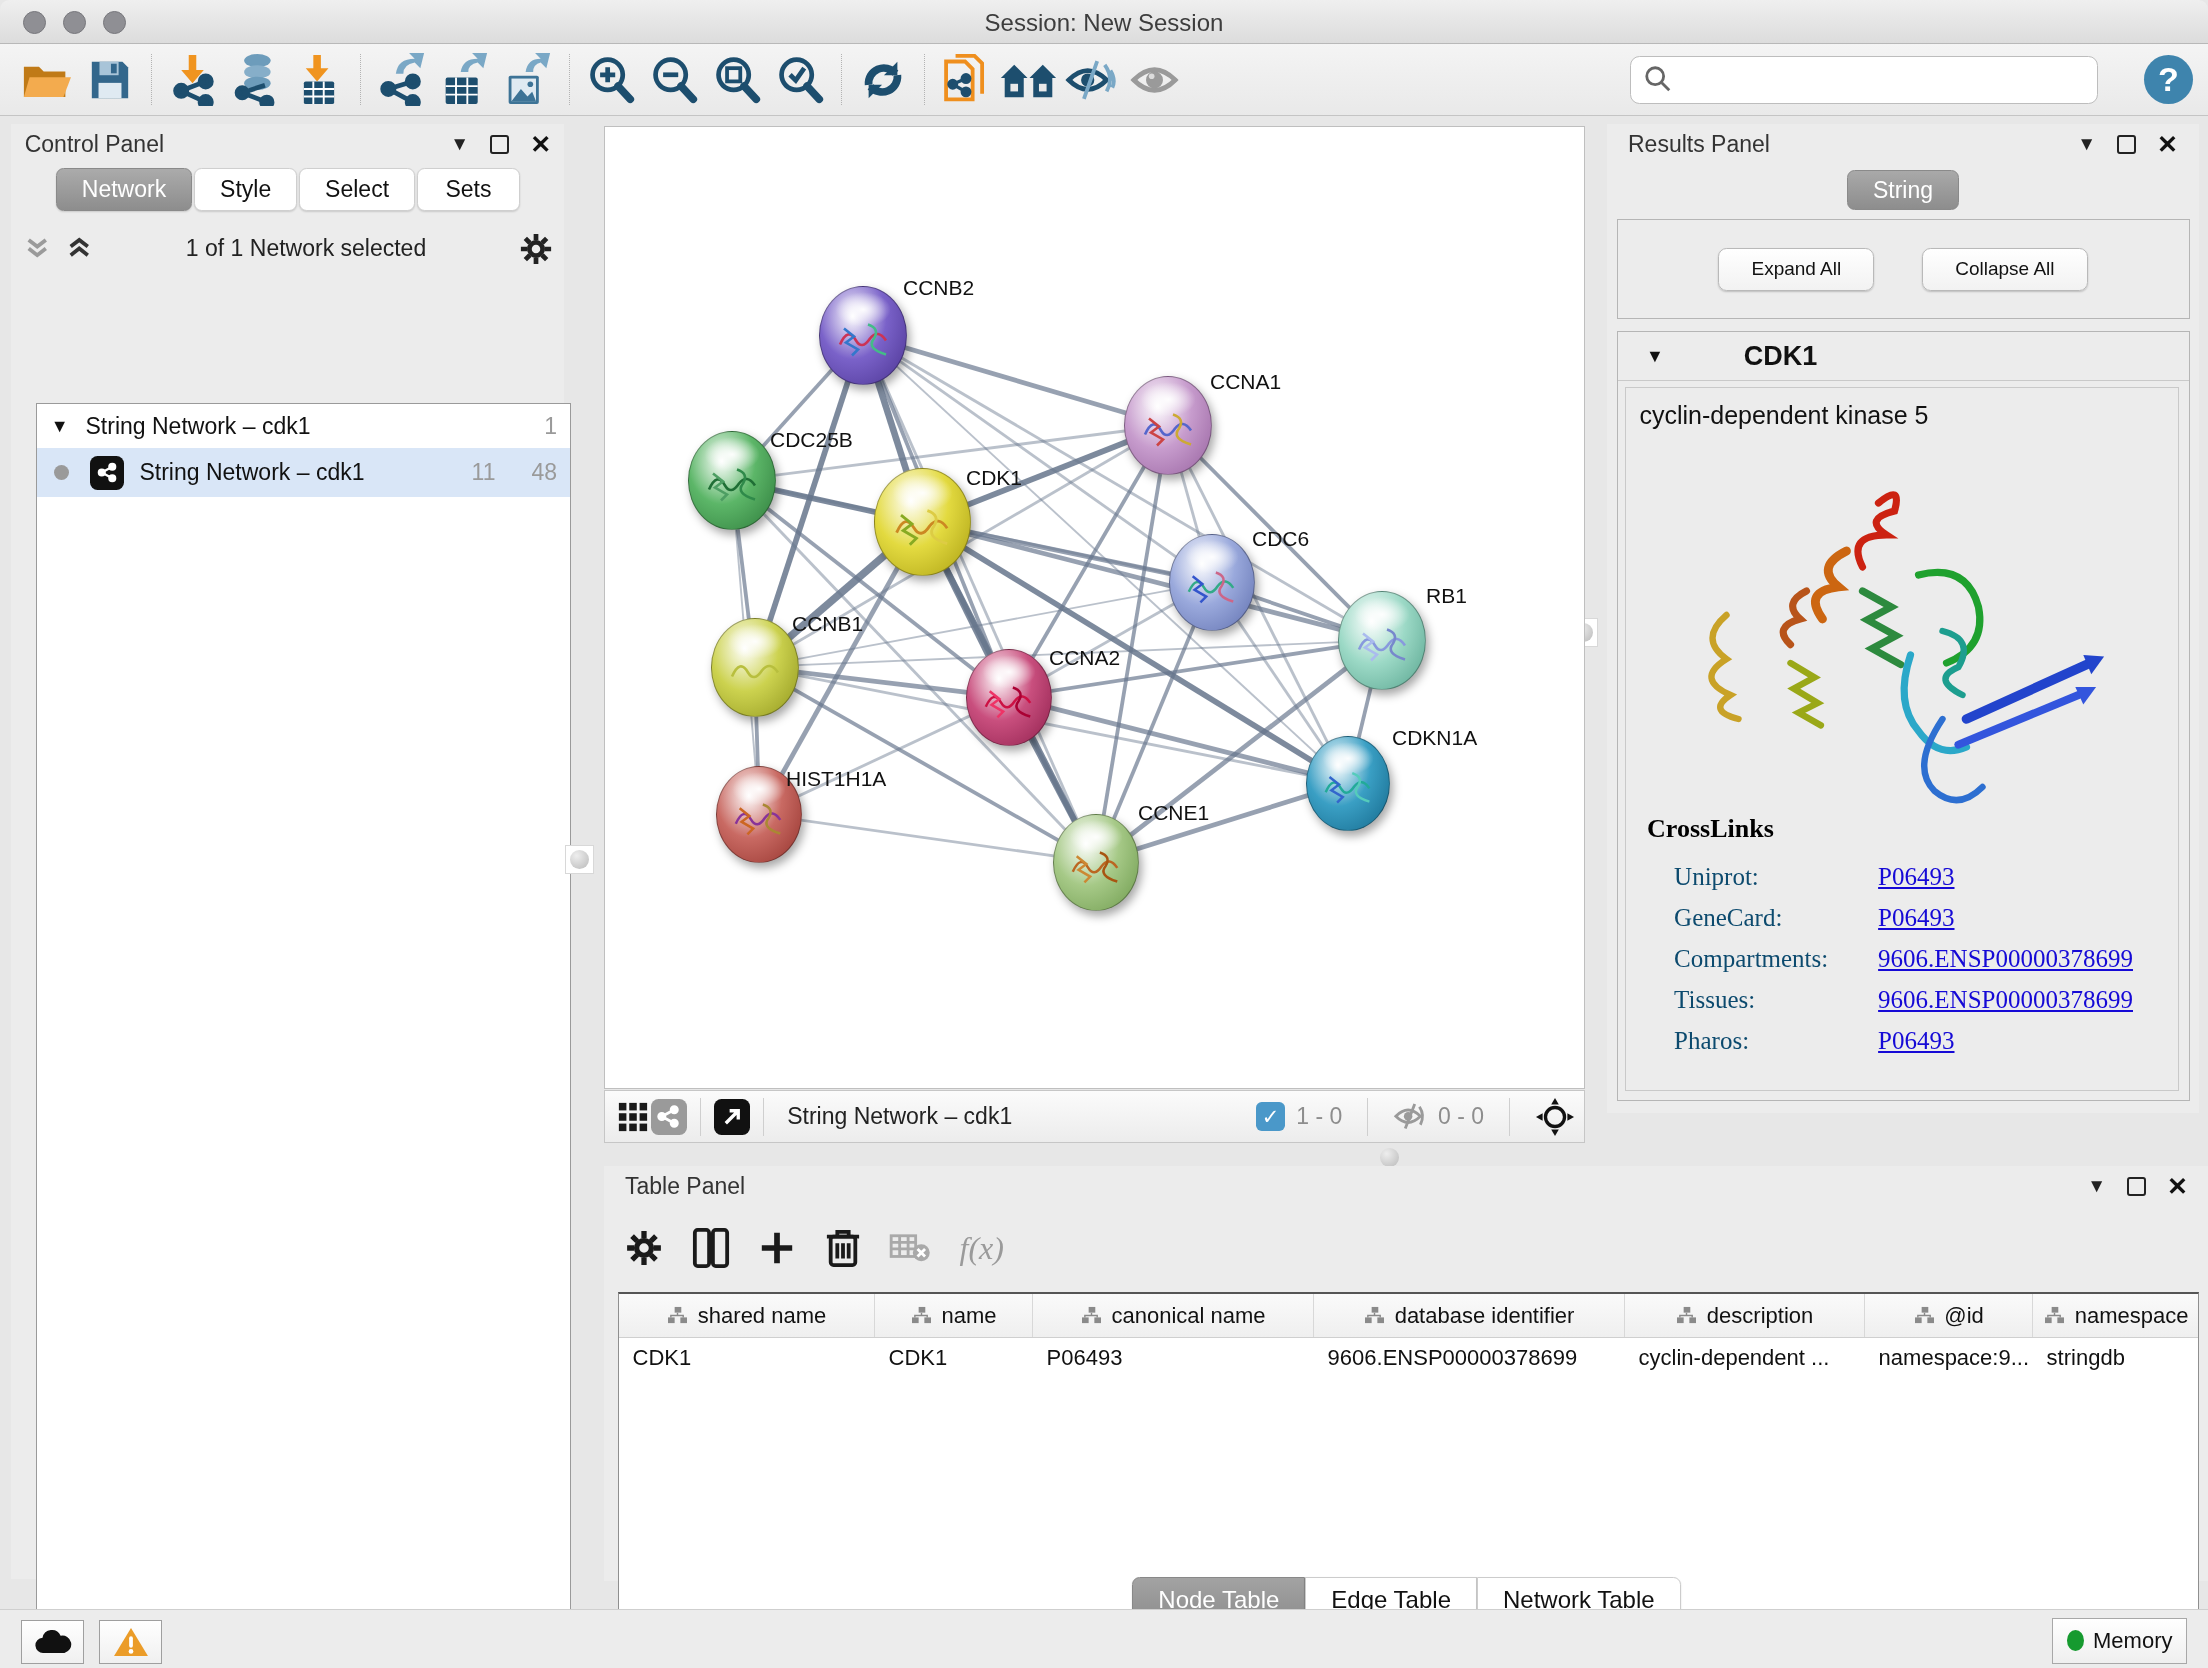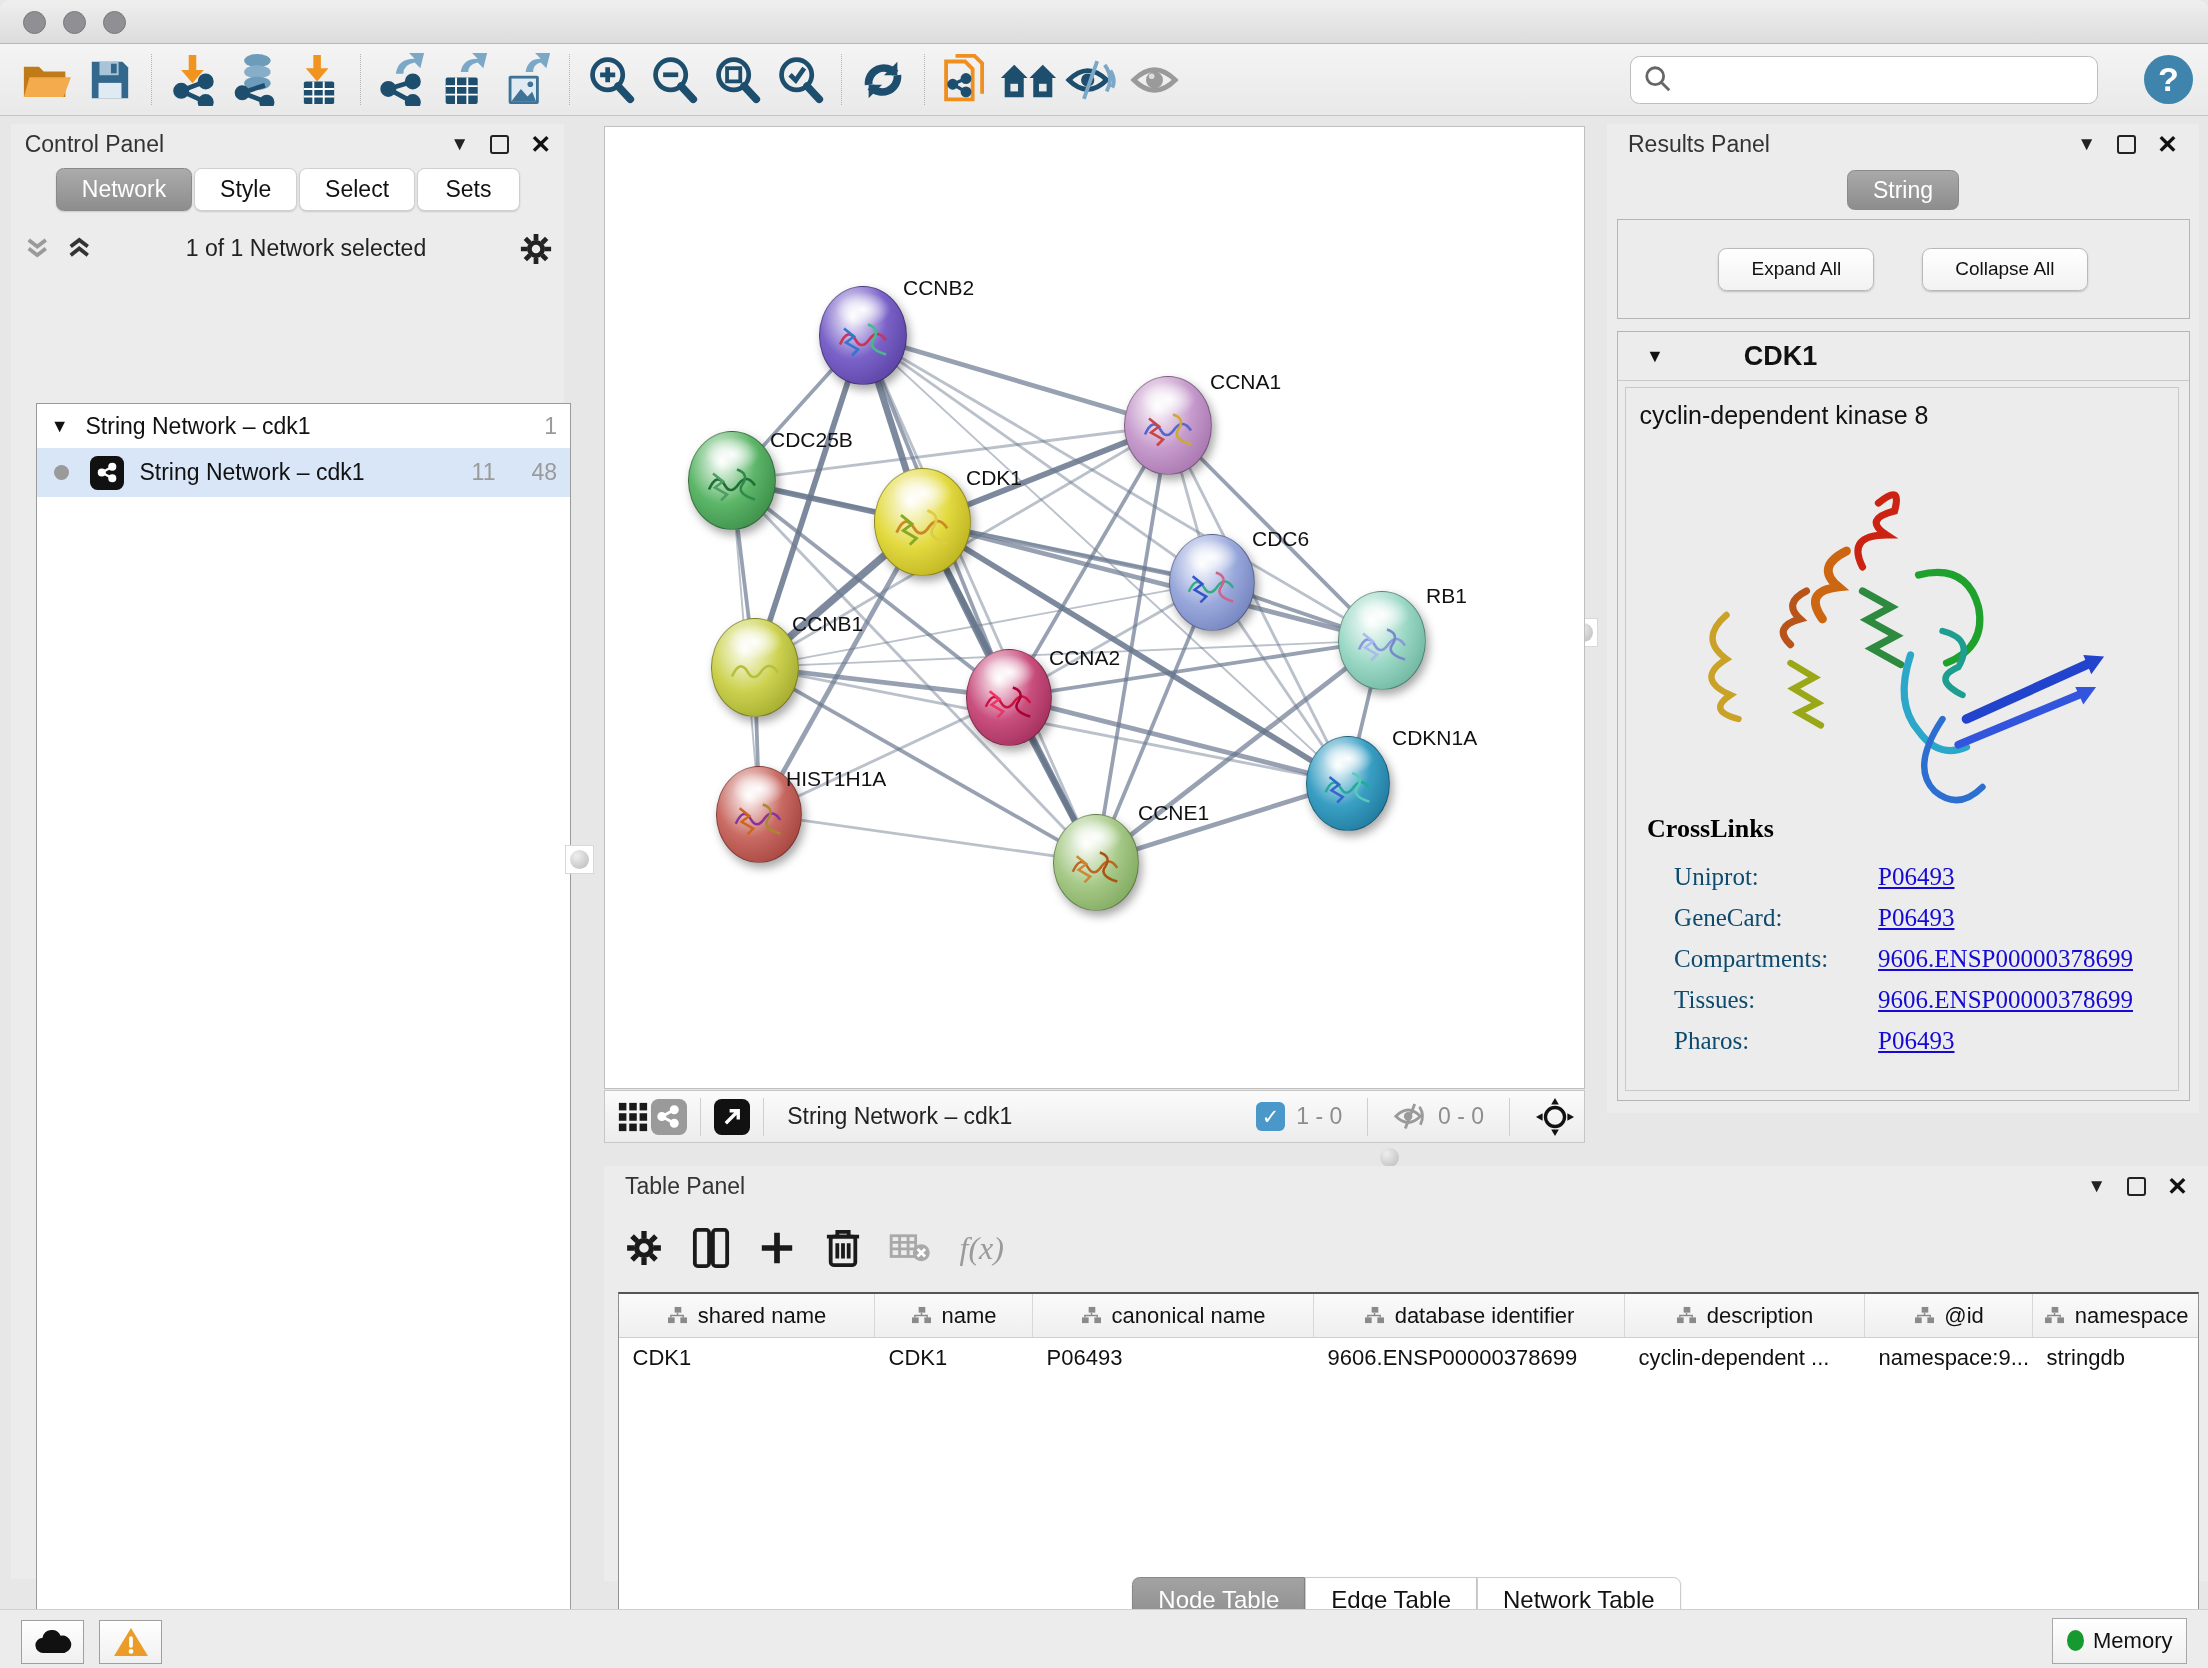--- a/index.html
+++ b/index.html
@@ -114,20 +114,21 @@
 </style>
 </head>
 <body>
 
 <div class="titlebar">
   <div class="traffic">
     <span></span>
     <span></span>
     <span></span>
   </div>
+  <div class="win-title">Session: New Session</div>
 </div>
 
 <div class="toolbar">
   <div class="tbtn">
     <svg width="49" height="42" viewBox="0 0 52 44">
       <path d="M2 8 L18 8 L23 13 L46 13 L46 40 L2 40 Z" fill="#c07a17"></path>
       <path d="M8 19 L52 19 L44 40 L2 40 Z" fill="#f3ab4e"></path>
     </svg>
   </div>
   <div class="tbtn">
@@ -572,21 +573,21 @@
   <div class="rp-box1">
     <button class="rp-btn">Expand All</button>
     <button class="rp-btn">Collapse All</button>
   </div>
   <div class="rp-box2">
     <div class="cdk1-head">
       <span class="tri">▼</span>
       <span class="name">CDK1</span>
     </div>
     <div class="cdk1-body">
-      <div class="desc">cyclin-dependent kinase 8</div>
+      <div class="desc">cyclin-dependent kinase 5</div>
       <svg class="protein" width="533" height="352" viewBox="0 0 560 440">
         <g fill="none" stroke-linecap="round">
           <path d="M250,60 q30,-25 20,10 q-40,10 -10,30 q-50,0 -30,40" stroke="#cc2211" stroke-width="9"></path>
           <path d="M210,120 q-40,20 -10,45 q-45,5 -20,40" stroke="#cc6611" stroke-width="11"></path>
           <path d="M160,170 q-30,15 -8,35 q-35,10 -12,32" stroke="#b8541a" stroke-width="9"></path>
           <path d="M60,200 q-35,30 0,55 q-40,25 5,45 q-30,20 10,30" stroke="#c9a227" stroke-width="8"></path>
           <path d="M140,260 l30,18 l-26,14 l30,18 l-24,12 l28,16" stroke="#9aa818" stroke-width="8"></path>
           <path d="M230,170 l36,20 l-30,16 l36,20 l-30,16 l36,20" stroke="#2d8a3e" stroke-width="9"></path>
           <path d="M300,150 q60,-15 75,40 q10,50 -40,70" stroke="#1fa12e" stroke-width="9"></path>
           <path d="M330,220 q40,10 20,45 q-35,15 5,35" stroke="#1d9e8f" stroke-width="8"></path>

